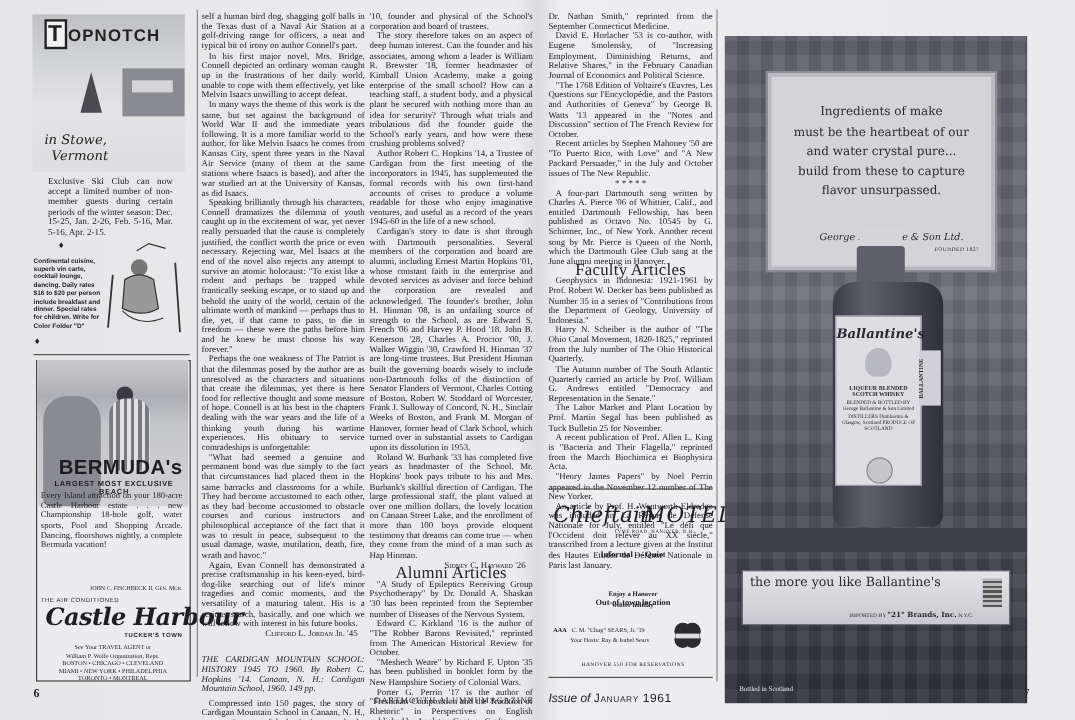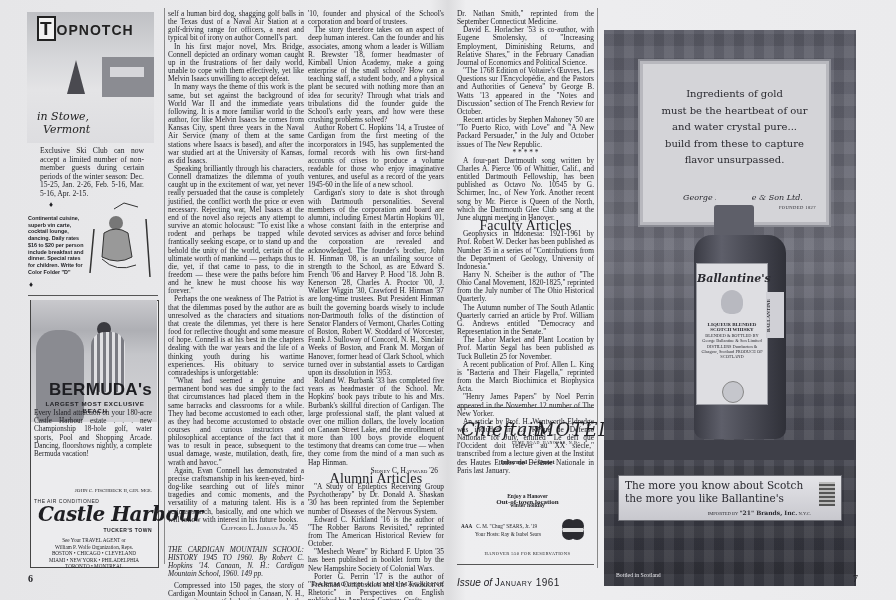--- a/index.html
+++ b/index.html
@@ -192,21 +192,21 @@
   <rect x="3" y="11" width="20" height="4" fill="#ddd"></rect>
 </svg>
 <div class="chief-line" style="top:551px;font-size:4.6px;font-weight:normal;letter-spacing:0.4px;">HANOVER 550 FOR RESERVATIONS</div>
 <div class="rule" style="left:457px;top:564px;width:137px;height:1px;"></div>
 <div class="issue"><span>Issue of</span> <span class="sc">January 1961</span></div>
 
 <div class="whisky-ad">
   <div class="grid"></div>
   <div class="frame">
     <div class="frame-text">
-      <div>Ingredients of gold</div>
+      <div>Ingredients of make</div>
       <div>must be the heartbeat of our</div>
       <div>and water crystal pure...</div>
       <div>build from these to capture</div>
       <div>flavor unsurpassed.</div>
     </div>
     <div class="frame-sign">George Ballantine &amp; Son Ltd.</div>
     <div class="frame-founded">FOUNDED 1827</div>
   </div>
   <div class="bottle-cap"></div>
   <div class="bottle-neck"></div>
@@ -217,21 +217,20 @@
     <div class="label-small">
       <div style="font-weight:bold;font-size:5px;">LIQUEUR BLENDED SCOTCH WHISKY</div>
       <div>BLENDED &amp; BOTTLED BY George Ballantine &amp; Son Limited DISTILLERS Dumbarton &amp; Glasgow, Scotland PRODUCE OF SCOTLAND</div>
     </div>
     <div class="seal"></div>
   </div>
   <div class="side-label">BALLANTINE</div>
   <div class="shelf"></div>
   <div class="plaque">
     <div class="plaque-text">
-      <div>The more you know about Scotch</div>
       <div>the more you like Ballantine's</div>
     </div>
     <div class="plaque-imp"><span>IMPORTED BY</span> <b>"21" Brands, Inc.</b> <span>N.Y.C.</span></div>
     <div class="castle-icon"></div>
   </div>
   <div class="bottled">Bottled in Scotland</div>
 </div>
 <div class="pagenum" style="left:853px;top:573px;font-weight:normal;">7</div>
 
 </body></html>

